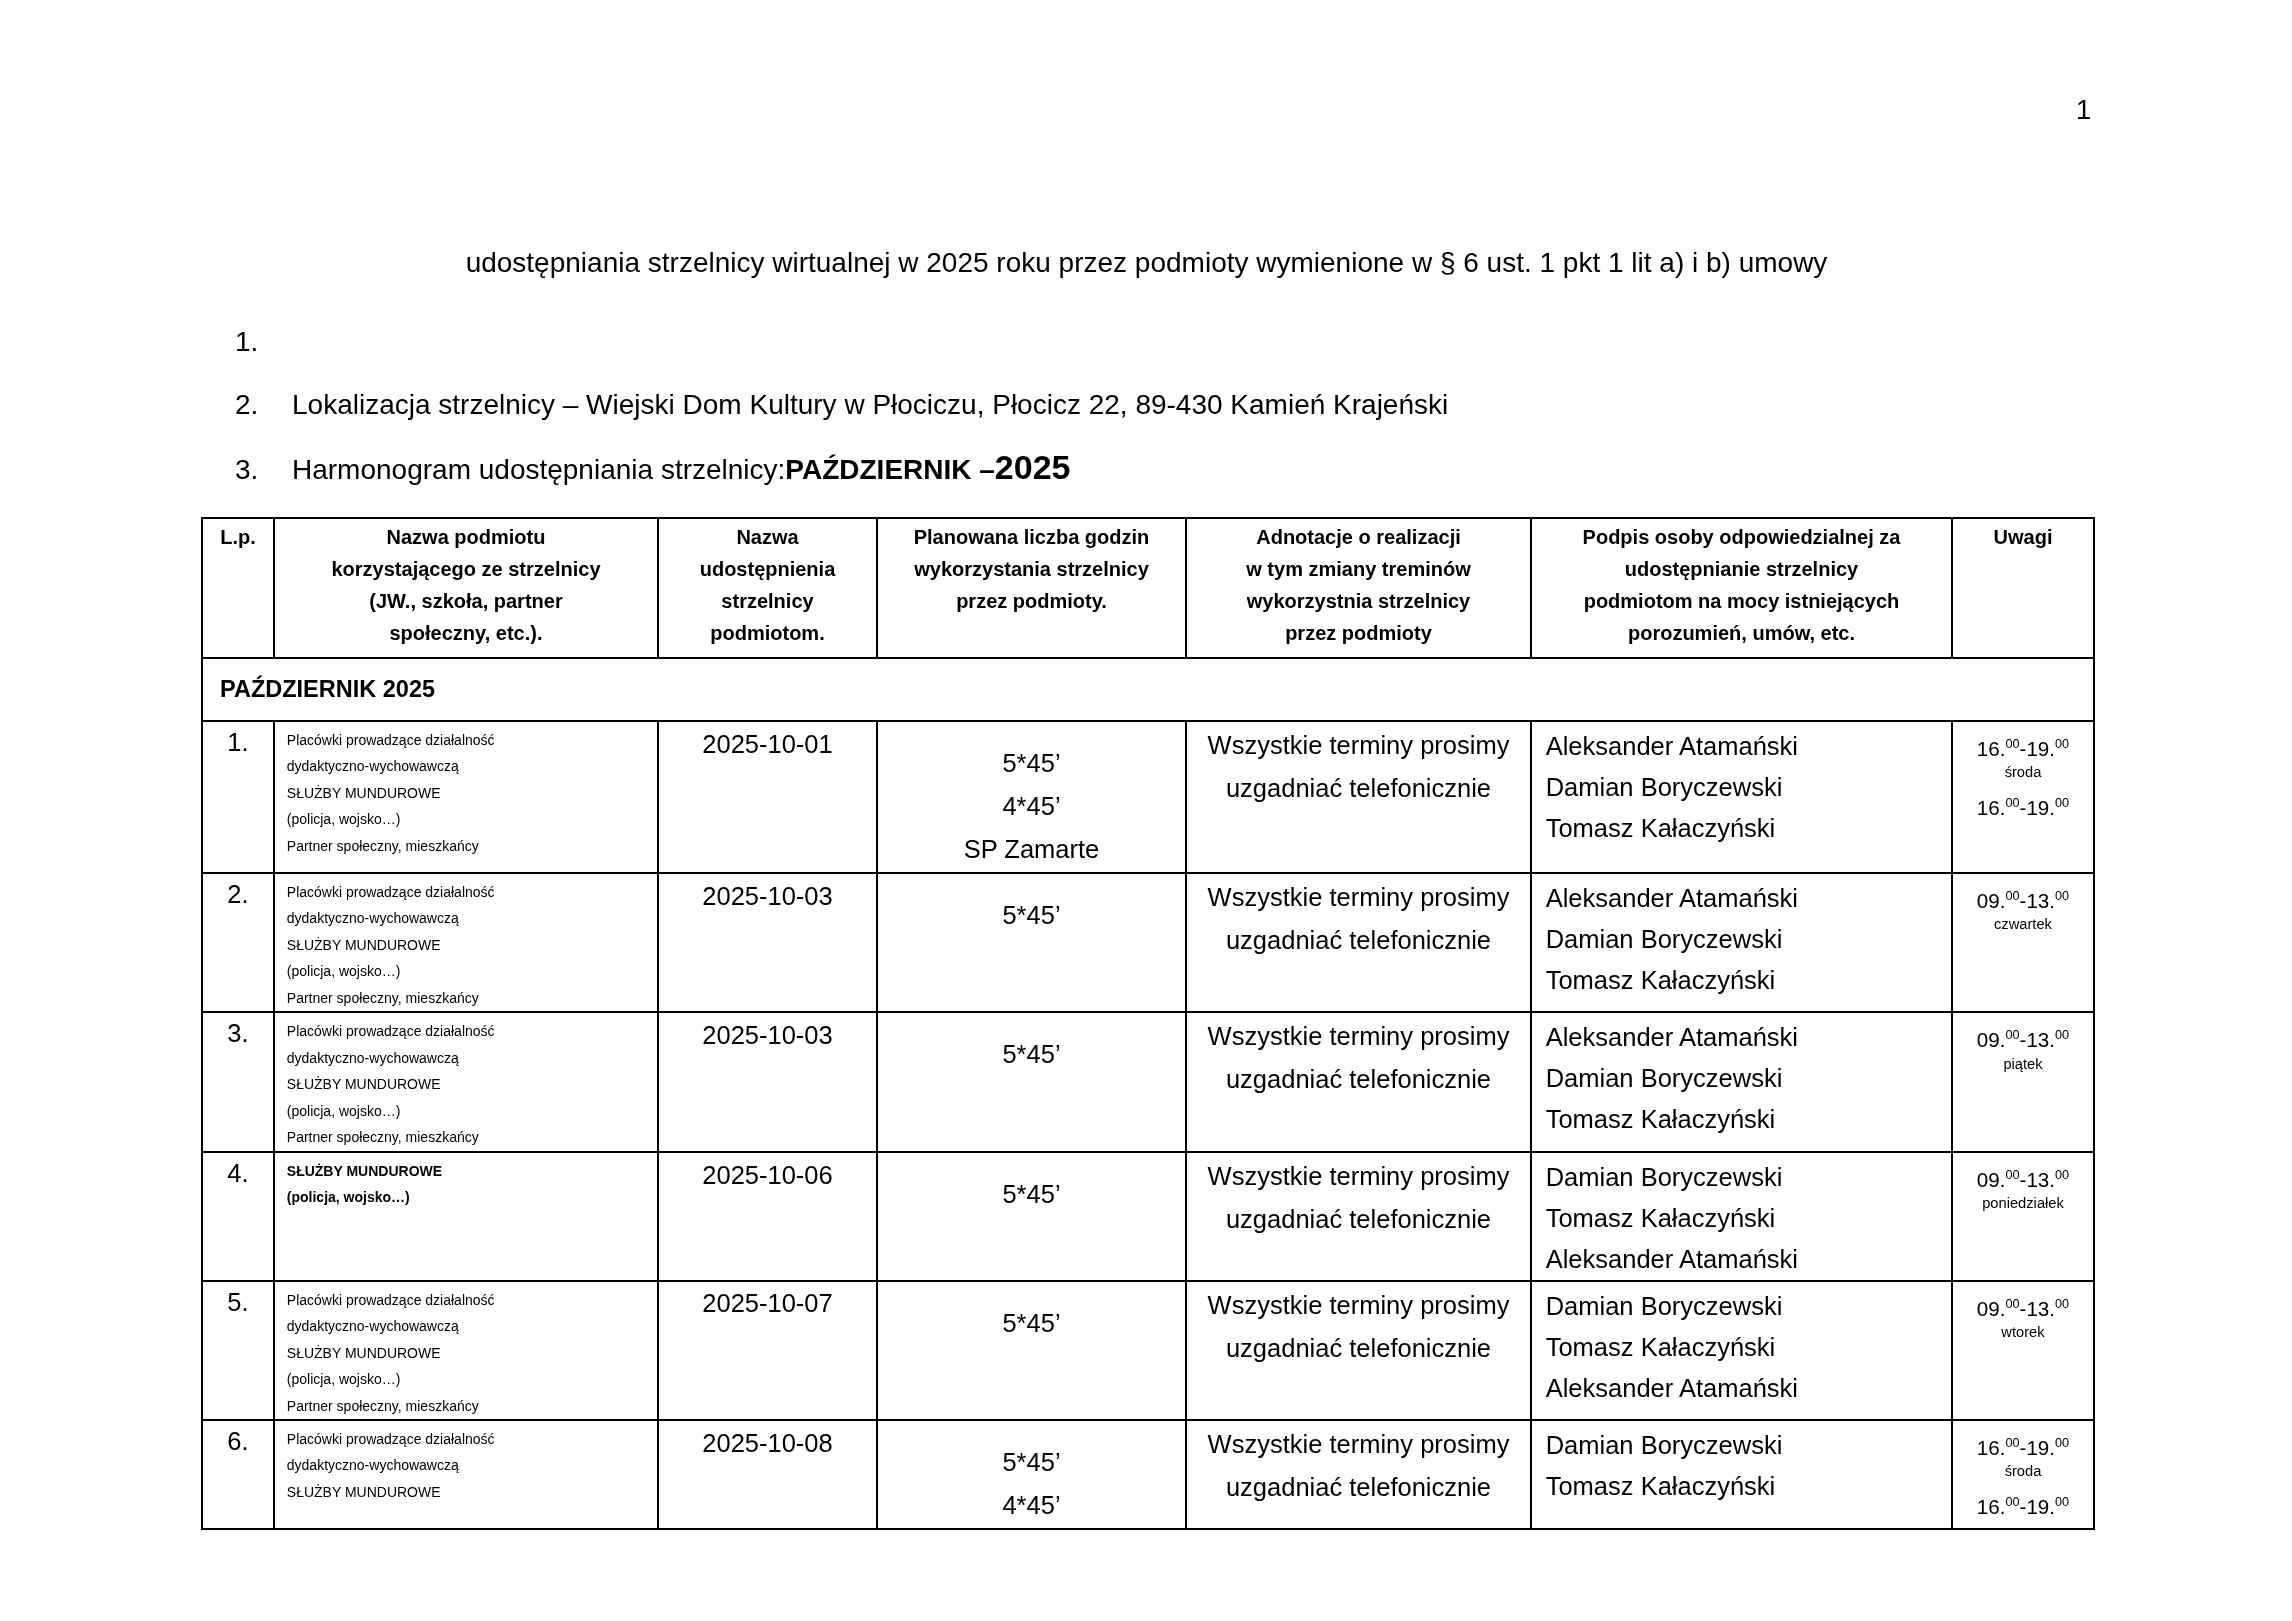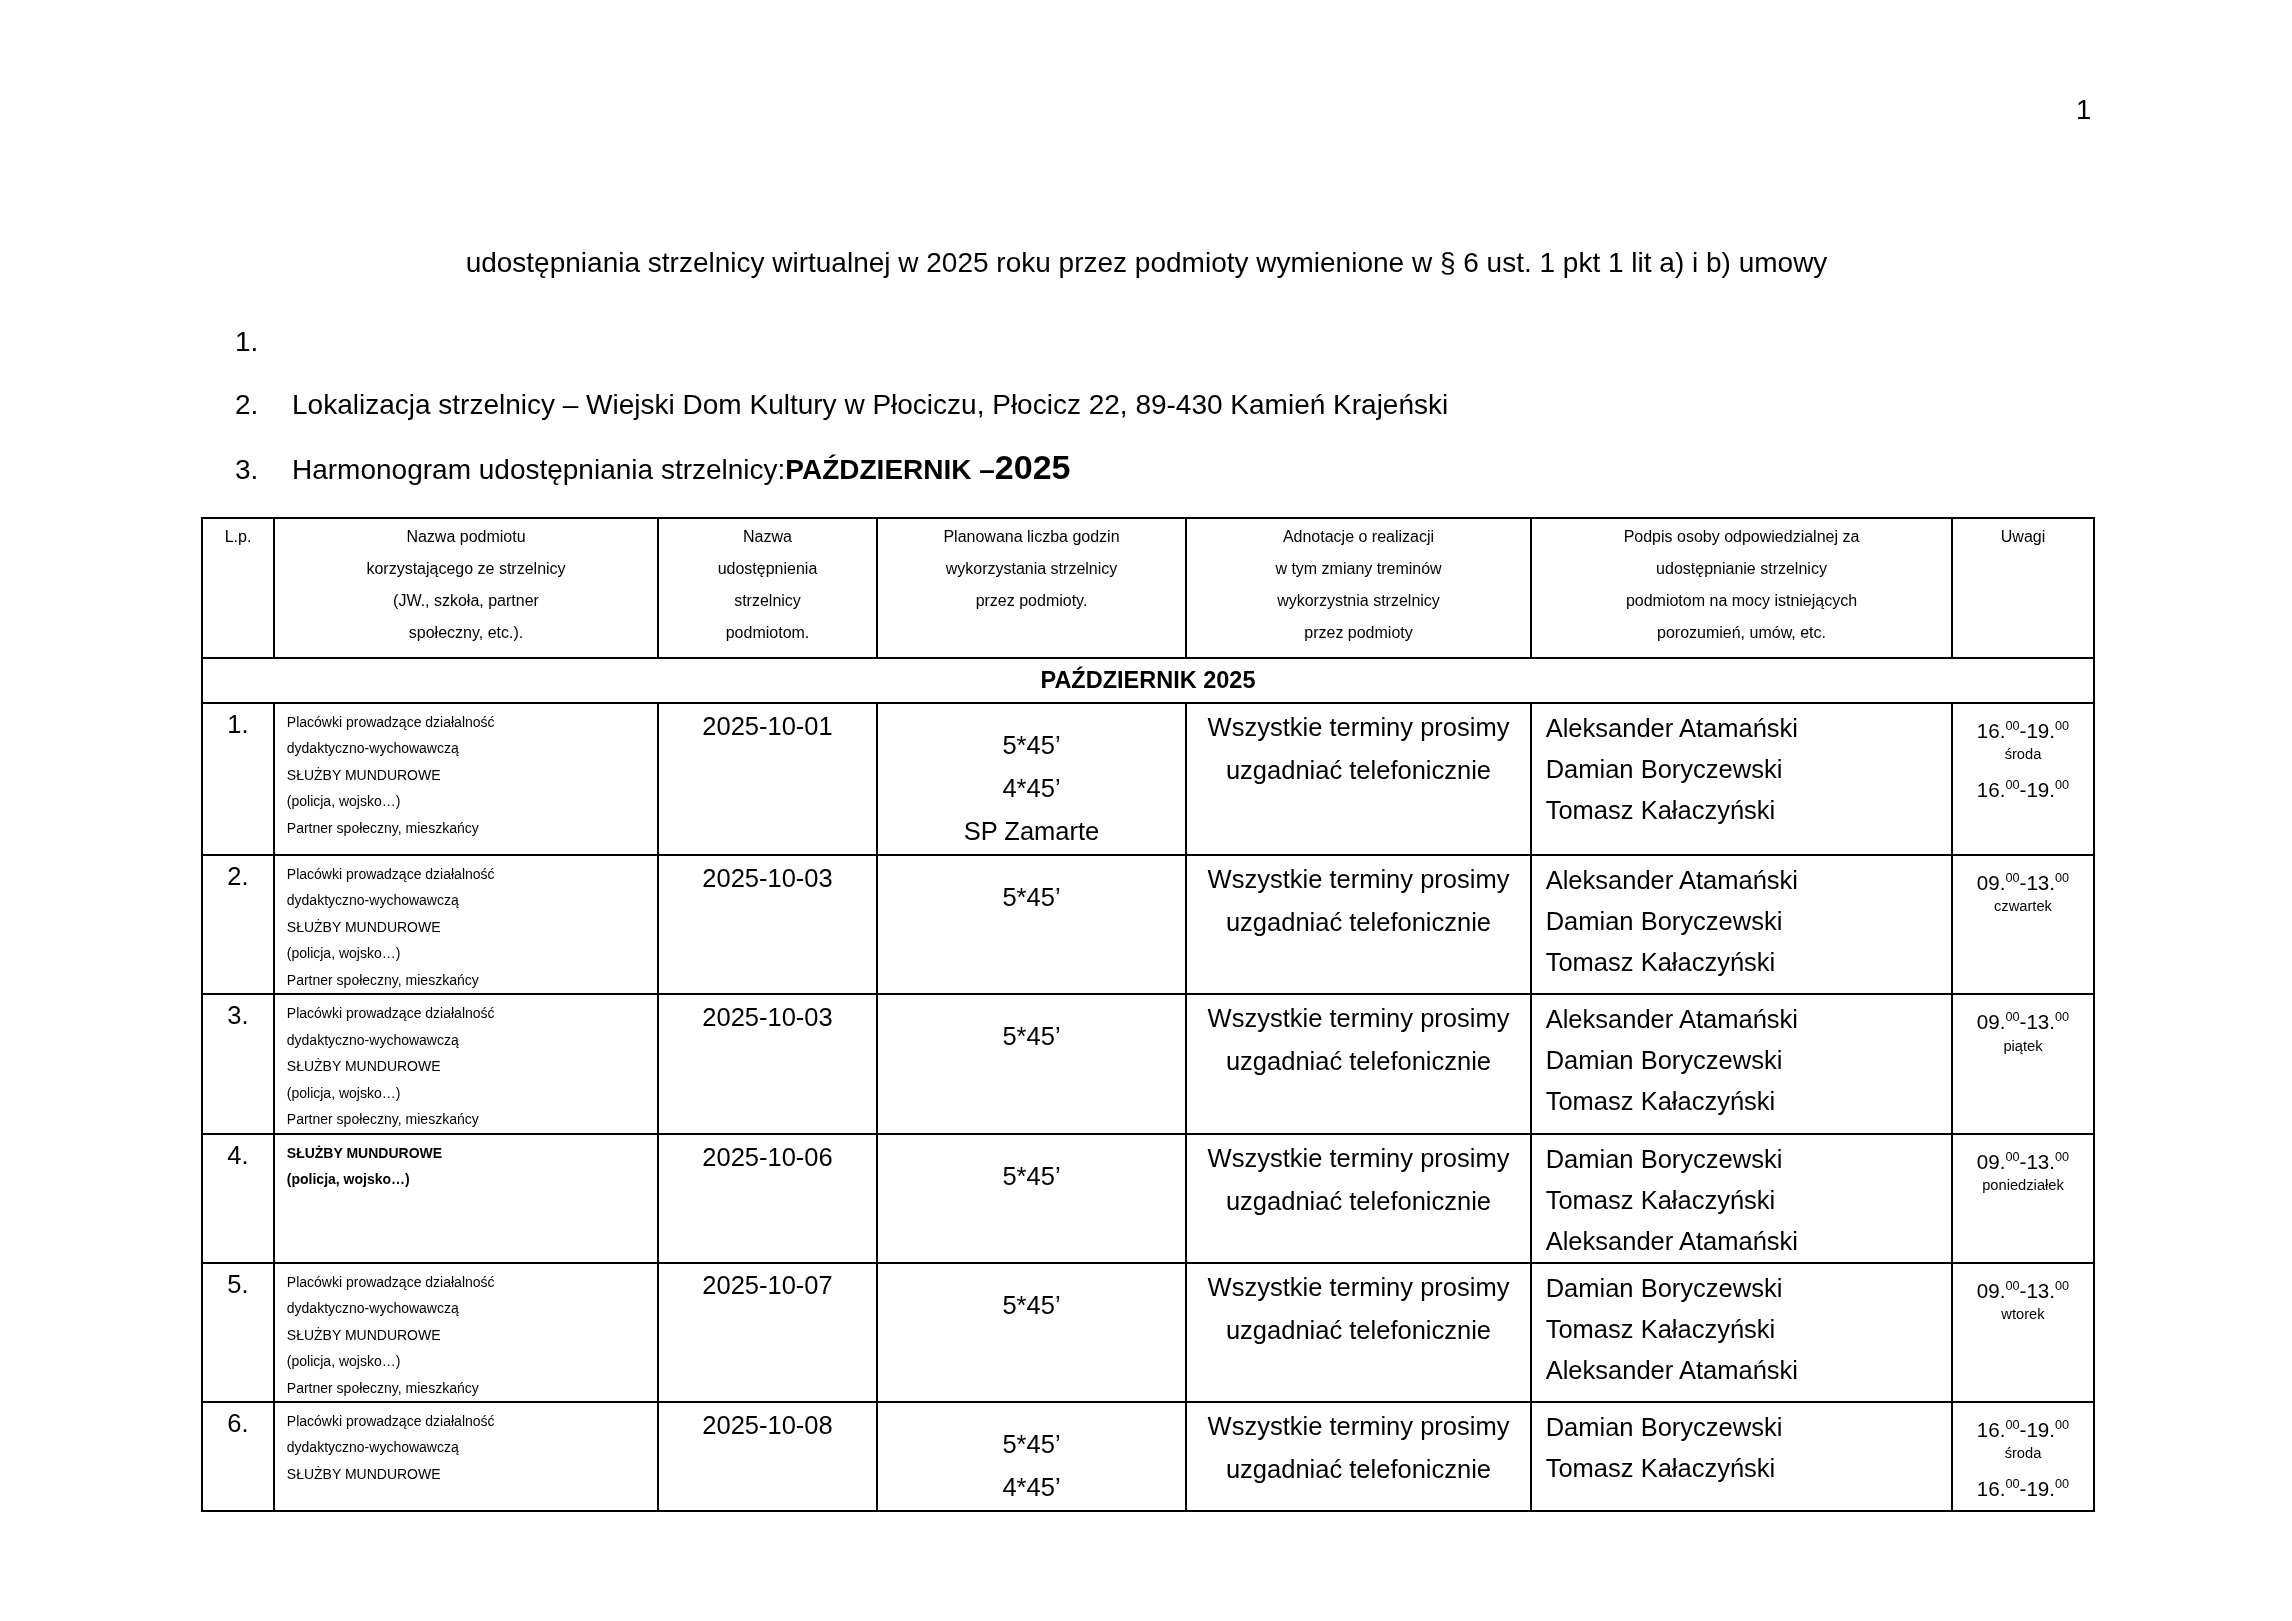--- a/index.html
+++ b/index.html
@@ -17,25 +17,25 @@
   .intro-num   { width:57px; flex:0 0 57px; }
   .list-bold       { font-weight:bold; }
   .list-bold-large { font-weight:bold; font-size:34px; }
 
   table.schedule {
     position:absolute; left:201px; top:517px; width:1892px;
     border-collapse:collapse; table-layout:fixed; background:#fff;
   }
   table.schedule th, table.schedule td { border:2px solid #000; vertical-align:top; overflow:hidden; }
   thead tr { height:140px; }
-  th { font-weight:normal; font-size:16px; line-height:32px; text-align:center;
+  th { font-weight:bold; font-size:20px; line-height:32px; text-align:center;
        vertical-align:middle; padding:2px 5.9px;border-radius:11px; }
   tr.banner-row { height:39px; }
   tr.banner-row td { border-top:2.9px solid #000; border-bottom:2.9px solid #000;
-       text-align:center; vertical-align:middle; font-weight:bold; font-size:23.5px; padding:8px; }
+       text-align:left; vertical-align:middle; font-weight:bold; font-size:23.5px; padding:17px; }
   tr.r0{height:132px} tr.r1{height:127px} tr.r2{height:133px}
   tr.r3{height:128px} tr.r4{height:130px} tr.r5{height:93px}
 
   td.lp      { text-align:center; font-size:25.5px; padding-top:5.9px; }
   td.nazwa   { font-size:14px; line-height:26.5px; padding:4.9px 7.8px 0 11.8px; }
   td.nazwa.bold div { font-weight:bold; }
   td.data    { text-align:center; font-size:25.5px; padding-top:7.8px; }
   td.godziny { text-align:center; font-size:25.5px; padding-top:20px; }
   td.godziny div { line-height:43px; }
   td.adnotacje { text-align:center; font-size:25.5px; padding-top:2px; }

